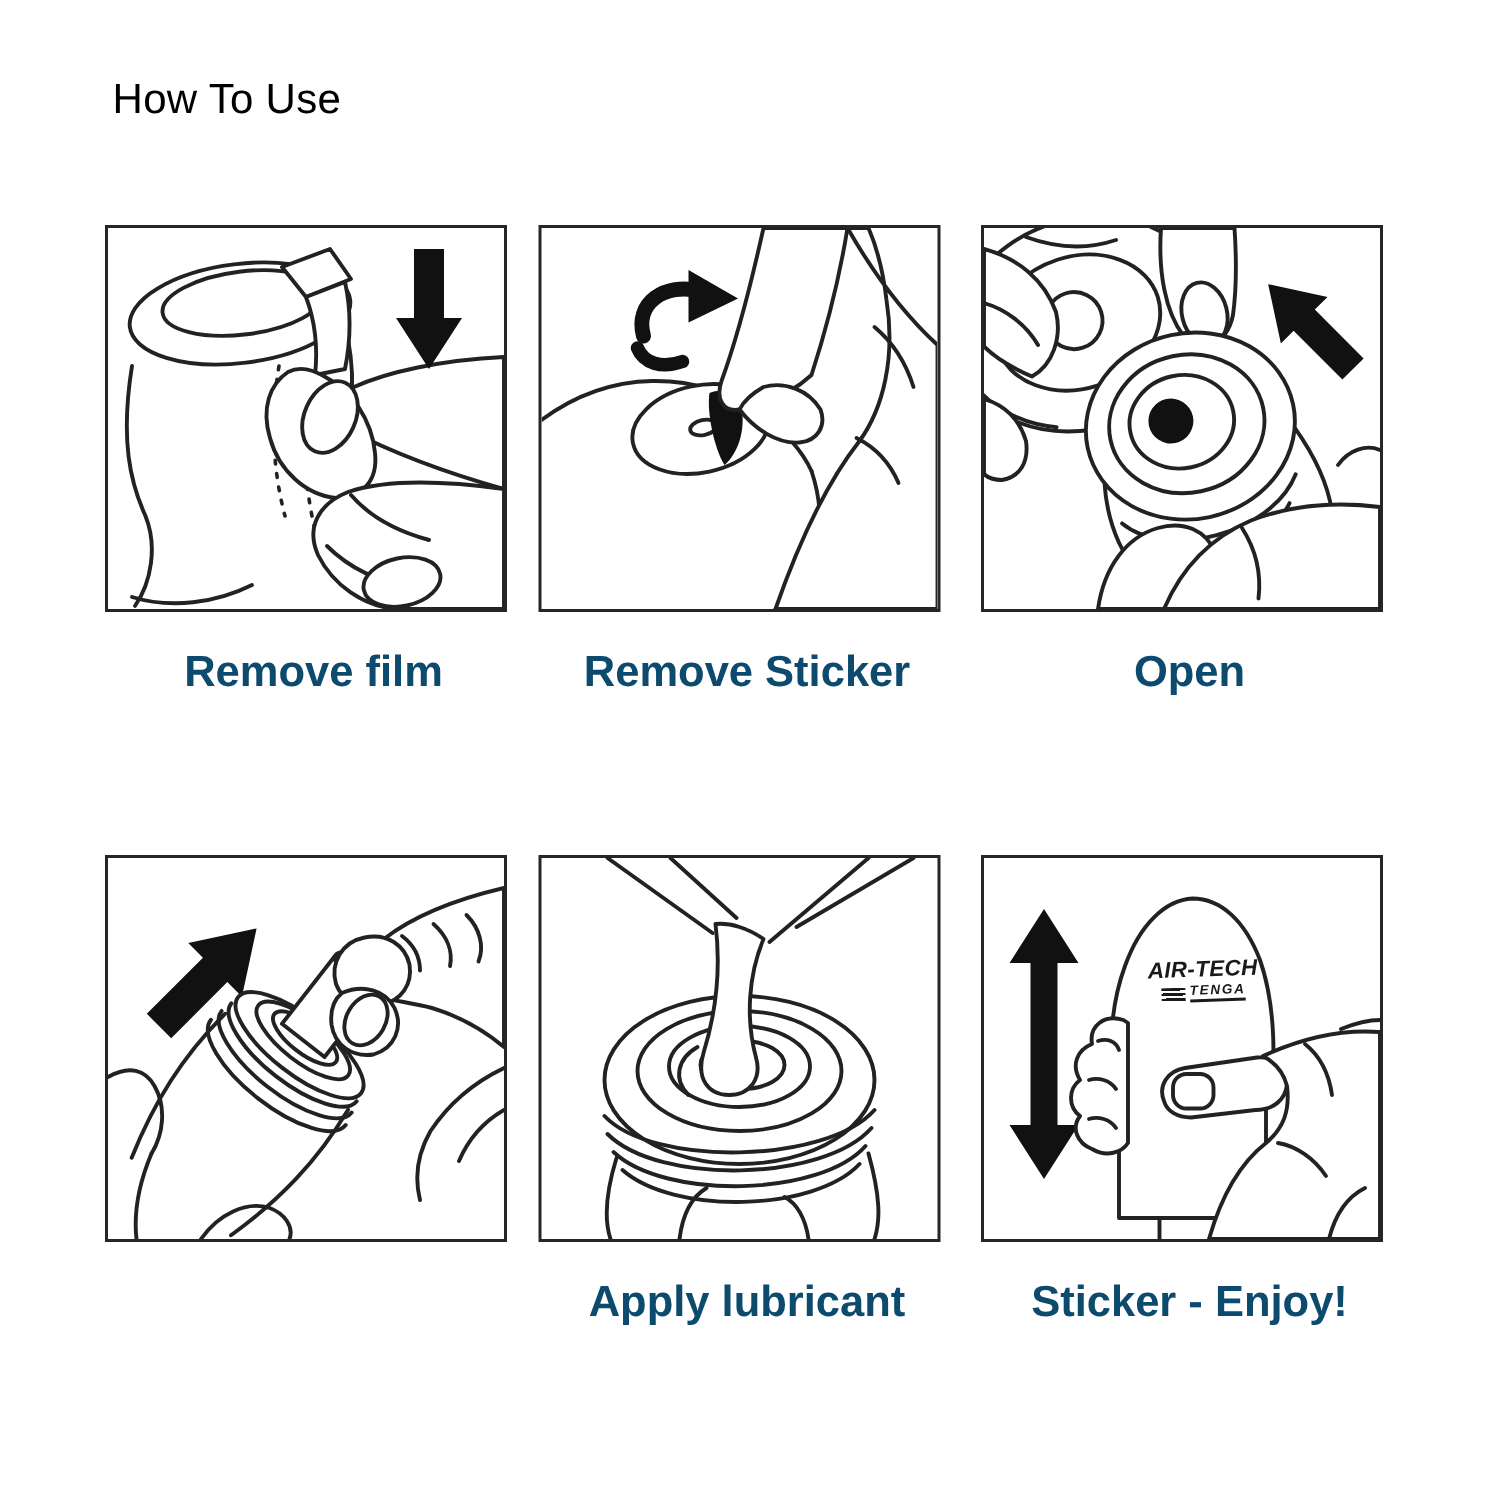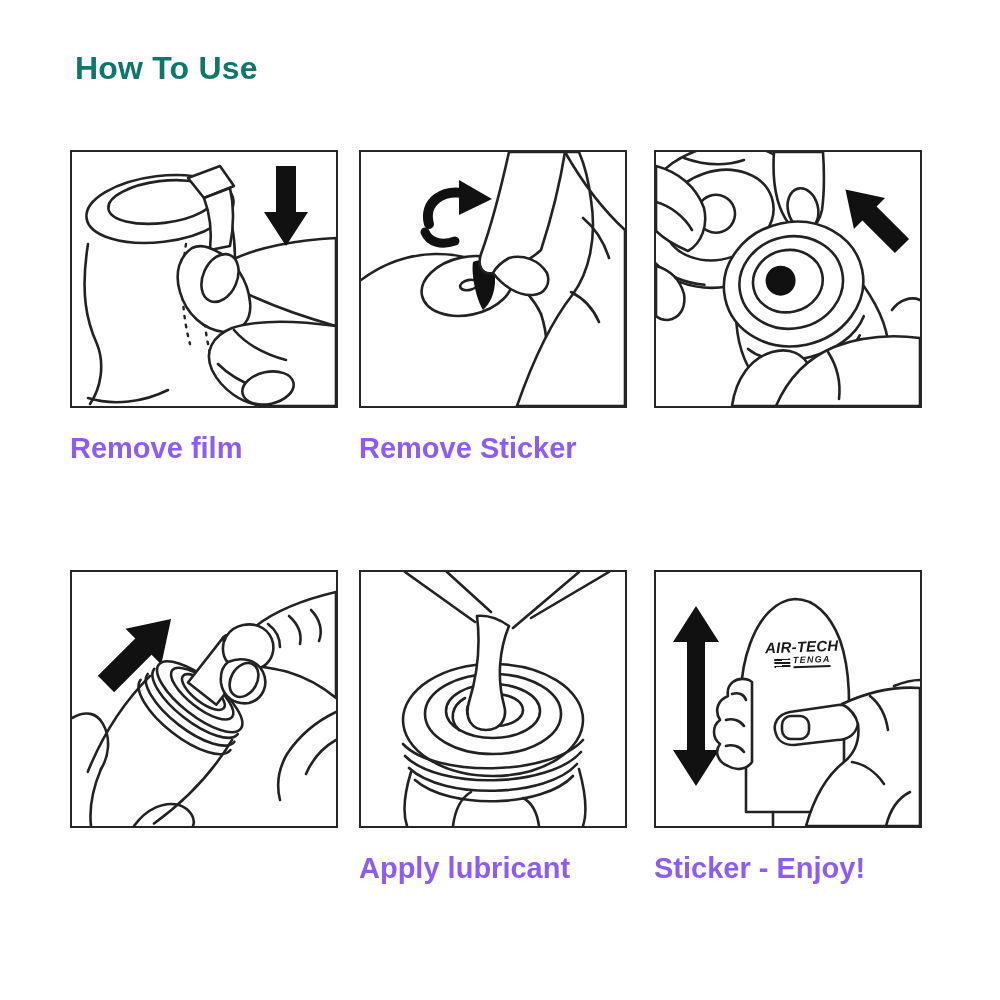--- a/index.html
+++ b/index.html
@@ -1,38 +1,38 @@
 <!DOCTYPE html>
 <html><head>
 <meta charset="utf-8">
 <style>
   html,body{margin:0;padding:0;}
   body{
     width:1000px;height:1000px;background:#ffffff;position:relative;
     font-family:"Liberation Sans", sans-serif;color:#1b1b1b;overflow:hidden;
   }
   .title{
-    position:absolute;left:75px;top:50px;font-size:32px;font-weight:700;
-    letter-spacing:0.2px;color:#0f766e;
+    position:absolute;left:75px;top:50px;font-size:28px;font-weight:400;
+    letter-spacing:0.2px;color:#000000;
   }
   .step{position:absolute;width:278px;}
   #step1{left:70px;top:150px;}
   #step2{left:359px;top:150px;}
   #step3{left:654px;top:150px;}
   #step4{left:70px;top:570px;}
   #step5{left:359px;top:570px;}
   #step6{left:654px;top:570px;}
   .panel{
     width:268px;height:258px;border:2px solid #262626;box-sizing:border-box;
     background:#fff;position:relative;overflow:hidden;
   }
   .panel svg{display:block;width:264px;height:254px;}
   .caption{
     margin-top:19px;font-size:29px;font-weight:700;line-height:1.45;
-    color:#8b5cf6;letter-spacing:0px;
+    color:#0c4a6e;letter-spacing:0px;text-align:center;
   }
   .caption.narrow{max-width:205px;}
   .device-label{
     position:absolute;left:102px;top:66px;width:88px;text-align:center;
     color:#1a1a1a;transform:rotate(-2deg);
   }
   .device-label .brand{font-size:15px;font-weight:700;font-style:italic;letter-spacing:0.2px;white-space:nowrap;}
   .device-label .maker{display:flex;align-items:center;justify-content:center;gap:3px;margin-top:1px;}
   .device-label .stripes{
     width:16px;height:9px;display:inline-block;
@@ -143,20 +143,21 @@
         <g>
           <path fill="#fff" d="M 76,254 C 80,226 95,206 116,200 C 134,195 148,202 154,216 C 148,238 137,250 127,254 Z"></path>
           <path fill="#fff" d="M 120,254 C 132,226 152,206 178,195 C 204,185 232,182 264,186 L 264,254 Z"></path>
           <path d="M 172,200 C 181,214 185,230 183,247"></path>
           <path d="M 236,158 C 243,148 255,144 264,148"></path>
         </g>
         <path fill="#111" stroke="none" d="M 0,-10 L 46,-10 L 46,-22 L 80,0 L 46,22 L 46,10 L 0,10 Z" transform="translate(246,94) rotate(-135)"></path>
       </g>
     </svg>
   </div>
+  <div class="caption">Open</div>
 </div>
 
 <div class="step" id="step4">
   <div class="panel">
     <svg viewBox="0 0 264 254">
       <g fill="none" stroke="#222" stroke-width="2.6" stroke-linecap="round" stroke-linejoin="round">
         <path fill="#111" stroke="none" d="M 0,-10 L 46,-10 L 46,-22 L 80,0 L 46,22 L 46,10 L 0,10 Z" transform="translate(34,112) rotate(-45) scale(1.15)"></path>
         <g>
           <path d="M 0,146 C 14,138 25,141 31,152 C 39,166 37,184 29,197"></path>
           <path d="M 29,197 C 21,216 17,236 19,254"></path>

